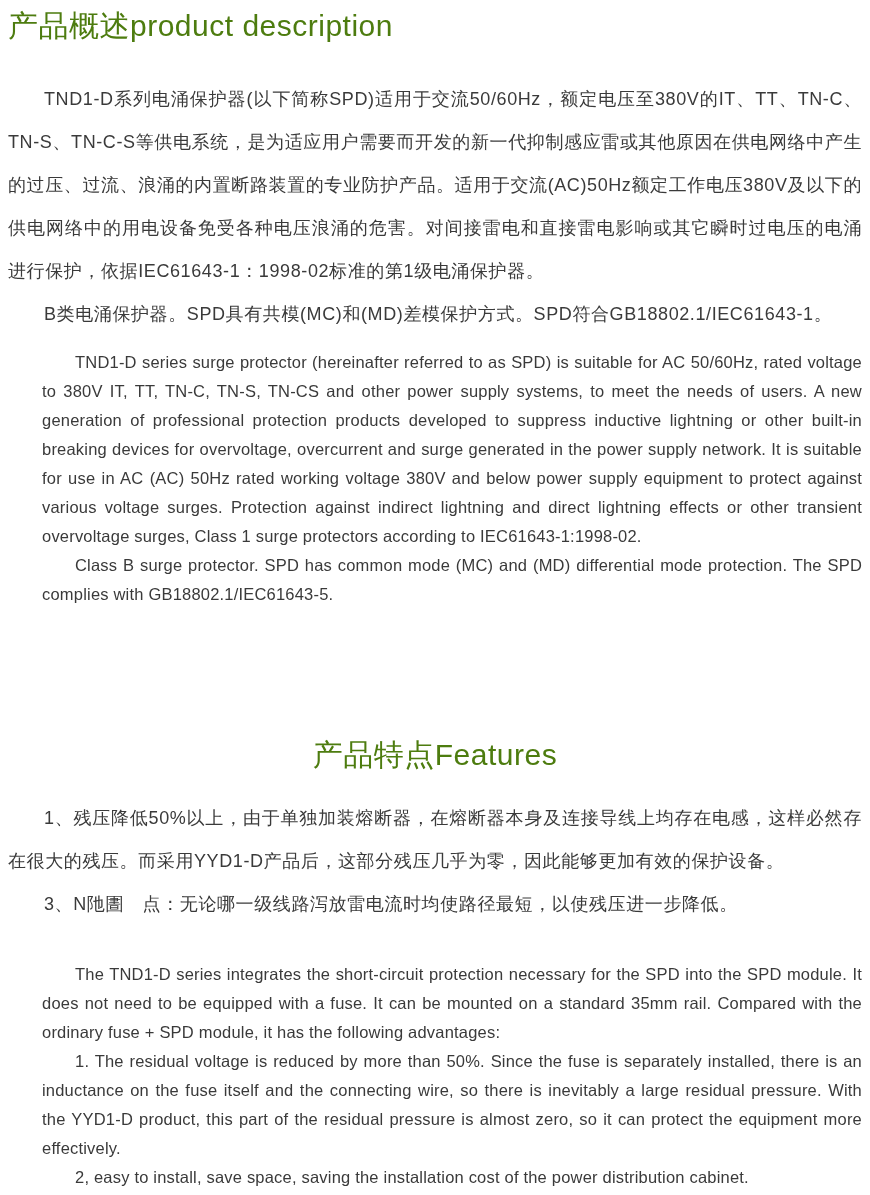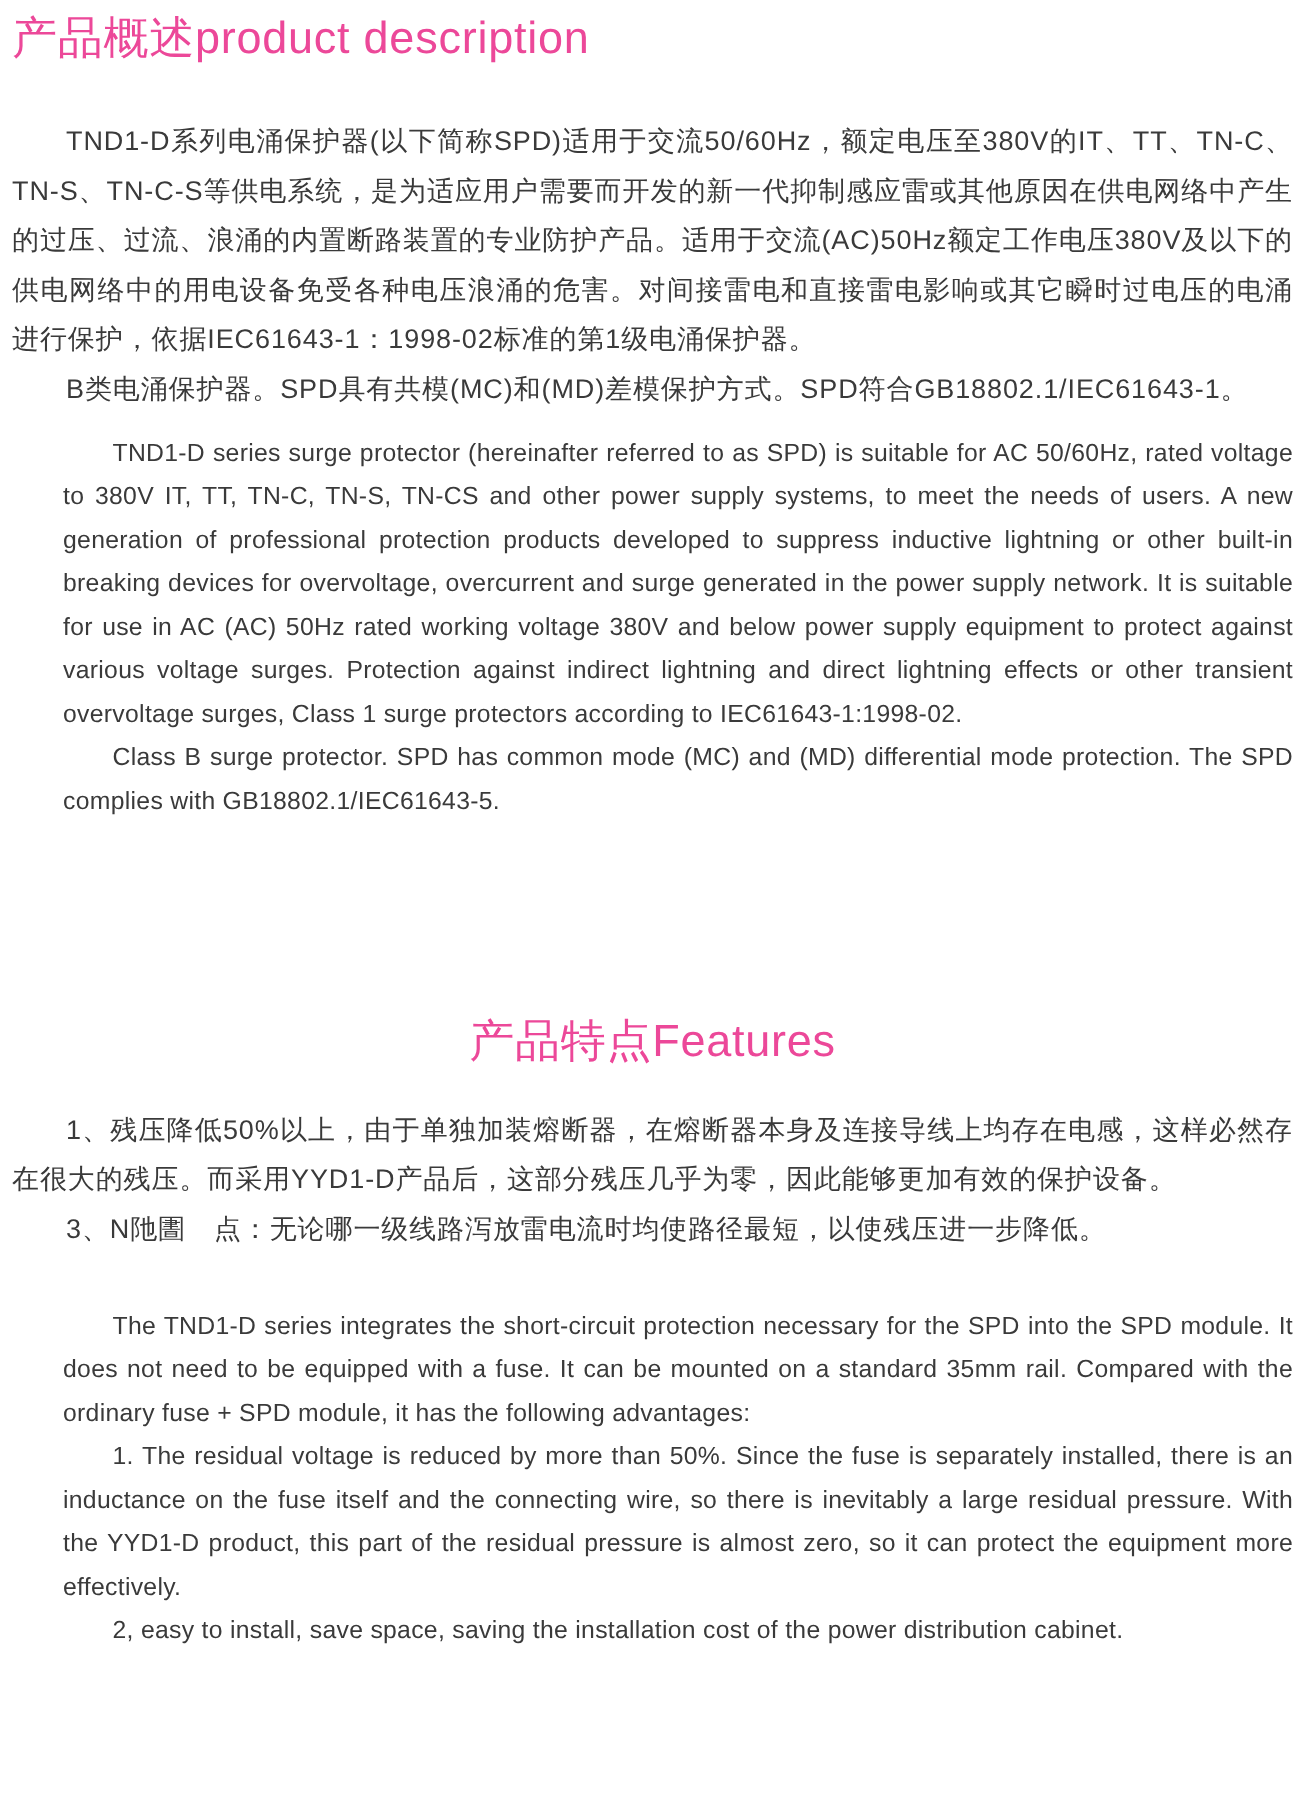--- a/index.html
+++ b/index.html
@@ -8,28 +8,28 @@
     height: 1195px;
     background: #ffffff;
     overflow: hidden;
     font-family: "Liberation Sans", "DejaVu Sans", sans-serif;
     color: #3a3a3a;
   }
   .page { box-sizing: border-box; width: 870px; padding: 8px 8px 0 8px; }
 
   h1.sec-heading {
     margin: 0;
-    color: #ec4899;
+    color: #4d7c0f;
     font-size: 30px;
     font-weight: 500;
     letter-spacing: 0.5px;
     line-height: 36px;
   }
   p { margin: 0; text-align: justify; text-indent: 2em; }
-  p.cn  { font-size: 18px;   line-height: 33px; letter-spacing: 0.6px; }
+  p.cn  { font-size: 18px;   line-height: 43px; letter-spacing: 0.6px; }
   p.en  { font-size: 16.5px; line-height: 29px;   letter-spacing: 0.2px; margin-left: 34px; }
 
   .overview .sec-heading { margin-bottom: 34px; }
   .overview .en-block { margin-top: 12px; }
 
   .features { margin-top: 128px; }
   .features .sec-heading { margin-bottom: 24px; text-align: center; }
   .features .en-block { margin-top: 34px; }
 </style>
 </head>

